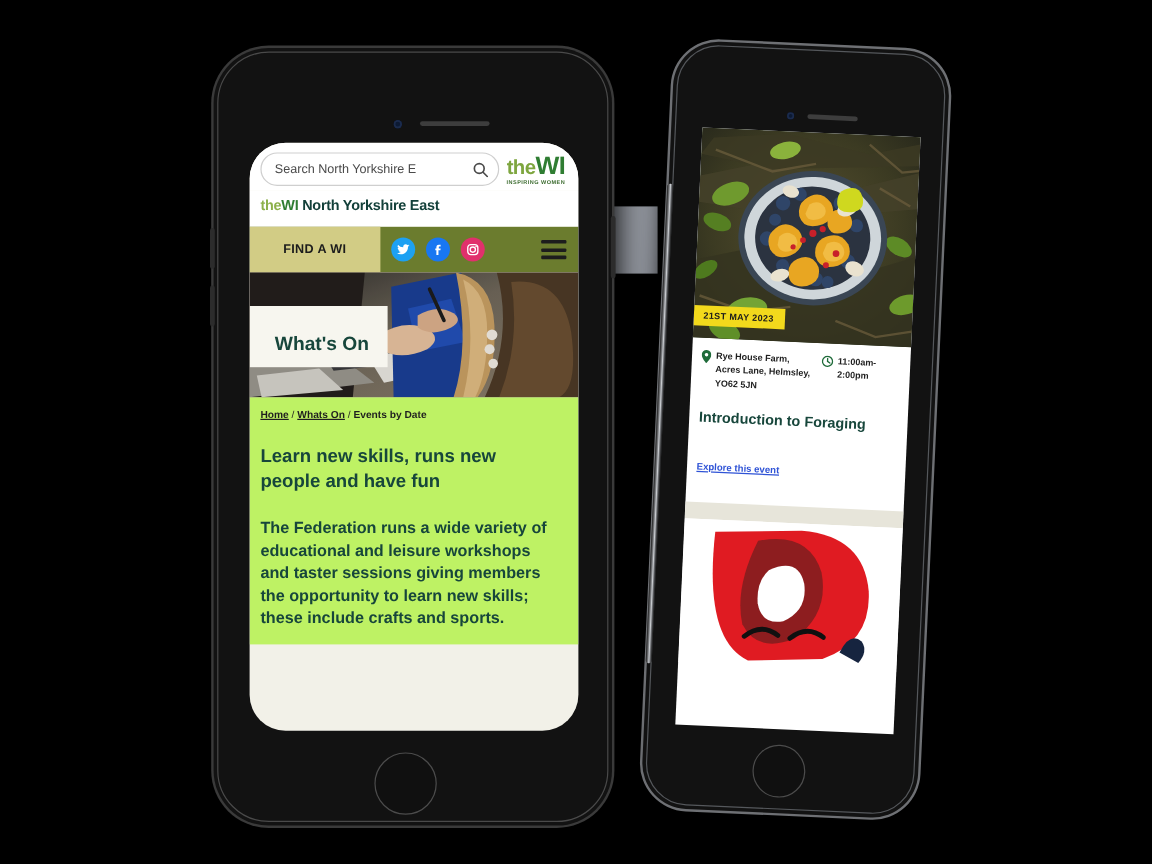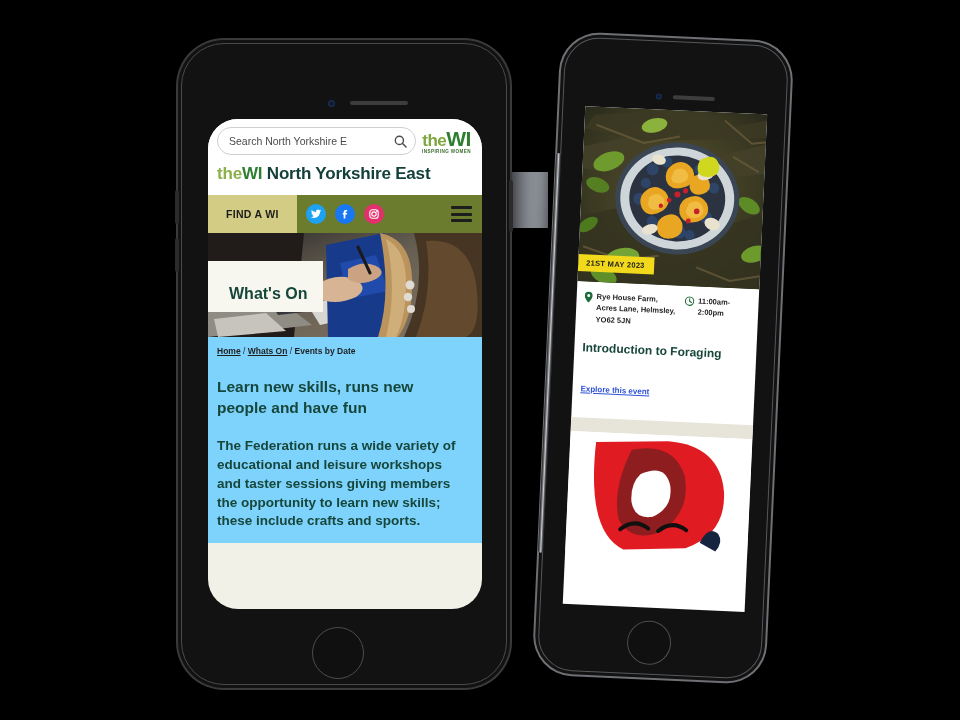--- a/index.html
+++ b/index.html
@@ -176,21 +176,21 @@
     font-size: 4.6px;
     font-weight: bold;
     letter-spacing: 0.4px;
     color: #3b6b2e;
     margin-top: 1px;
   }
 
   .fed-title {
     background: #ffffff;
     padding: 5px 9px 11px 9px;
-    font-size: 17px;
+    font-size: 12px;
     font-weight: bold;
     white-space: nowrap;
     letter-spacing: -0.2px;
   }
   .ft-the { color: #8cb04a; }
   .ft-wi  { color: #2f7d32; }
   .ft-rest{ color: #13403a; }
 
   .navbar {
     background: #6b7c2e;
@@ -198,21 +198,21 @@
     display: flex;
     align-items: center;
     gap: 9px;
     padding-right: 10px;
   }
   .find-wi {
     background: #d2cc85;
     height: 100%;
     display: flex;
     align-items: center;
-    padding: 0 18px;
+    padding: 0 28px;
     font-size: 10.5px;
     font-weight: bold;
     color: #1c1c1c;
     letter-spacing: 0.3px;
     white-space: nowrap;
   }
   .soc {
     width: 20px; height: 20px; border-radius: 50%;
     display: flex; align-items: center; justify-content: center;
     flex: none;
@@ -235,21 +235,21 @@
     position: absolute;
     left: 0; top: 28px;
     background: #f7f6ef;
     padding: 24px 16px 9px 21px;
     font-size: 16px;
     font-weight: bold;
     color: #17463b;
   }
 
   
-  .page-body { background: #7dd3fc; padding: 9px 26px 12px 9px; }
+  .page-body { background: #bef264; padding: 9px 26px 12px 9px; }
   .crumbs { font-size: 8.5px; color: #1f1f1f; font-weight: bold; margin-bottom: 21px; }
   .crumbs a { color: #1f1f1f; text-decoration: underline; }
   .crumbs span.sep { font-weight: normal; }
   .page-h1 {
     font-size: 15.5px; font-weight: bold; color: #17463b;
     line-height: 1.35; margin-bottom: 18px;
   }
   .page-p {
     font-size: 13.5px; font-weight: bold; color: #17463b; line-height: 1.4;
   }

